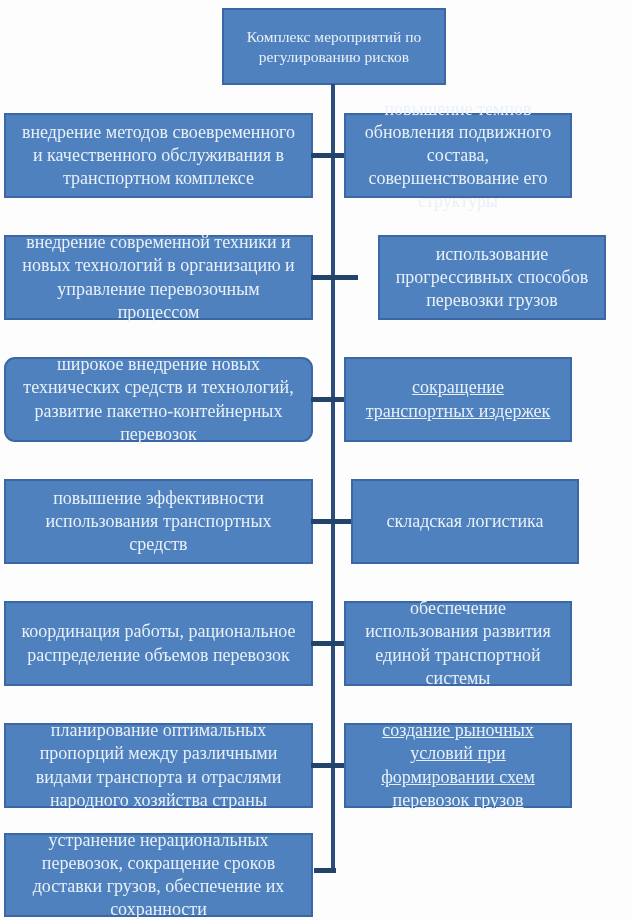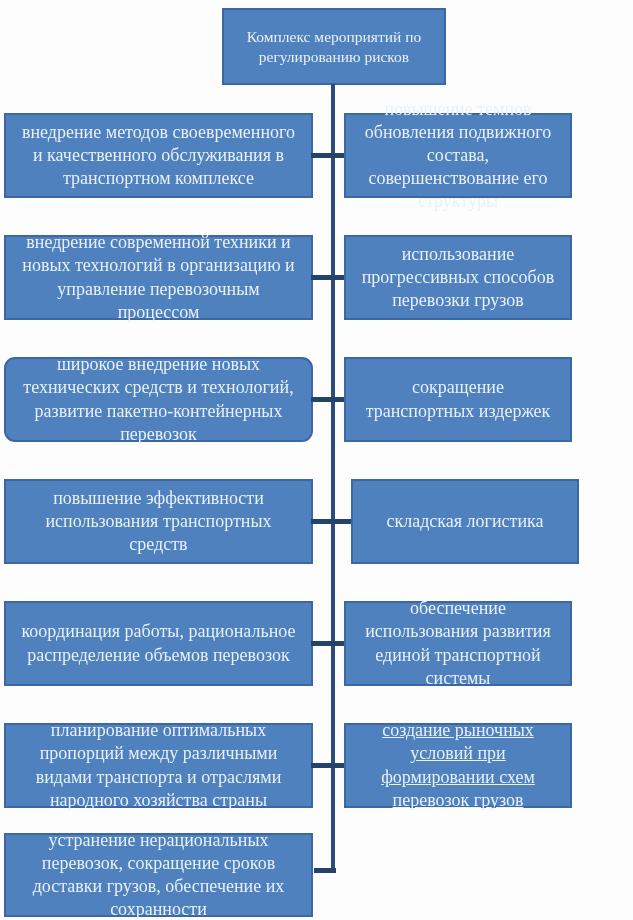--- a/index.html
+++ b/index.html
@@ -48,27 +48,27 @@
   <div id="rows">
   <div class="row">
     <div class="node left-node" style="top: 113px;">внедрение методов своевременного и качественного обслуживания в транспортном комплексе</div>
     <div class="stub" style="top: 153px;"></div>
     <div class="node right-node" style="top: 113px;">повышение темпов обновления подвижного состава, совершенствование его структуры</div>
   </div>
 
   <div class="row">
     <div class="node left-node" style="top: 235px;">внедрение современной техники и новых технологий в организацию и управление перевозочным процессом</div>
     <div class="stub" style="top: 275px;"></div>
-    <div class="node right-node" style="top: 235px;">использование прогрессивных способов перевозки грузов</div>
+    <div class="node right-node" style="top: 235px; margin-left: 34px;">использование прогрессивных способов перевозки грузов</div>
   </div>
 
   <div class="row">
     <div class="node left-node" style="top: 357px; border-radius: 11px;">широкое внедрение новых технических средств и технологий, развитие пакетно-контейнерных перевозок</div>
     <div class="stub" style="top: 397px;"></div>
-    <div class="node right-node" style="top: 357px;">сокращение транспортных издержек</div>
+    <div class="node right-node" style="top: 357px; text-decoration: underline;">сокращение транспортных издержек</div>
   </div>
 
   <div class="row">
     <div class="node left-node" style="top: 479px;">повышение эффективности использования транспортных средств</div>
     <div class="stub" style="top: 519px;"></div>
     <div class="node right-node" style="top: 479px; margin-left: 7px;">складская логистика</div>
   </div>
 
   <div class="row">
     <div class="node left-node" style="top: 601px;">координация работы, рациональное распределение объемов перевозок</div>

